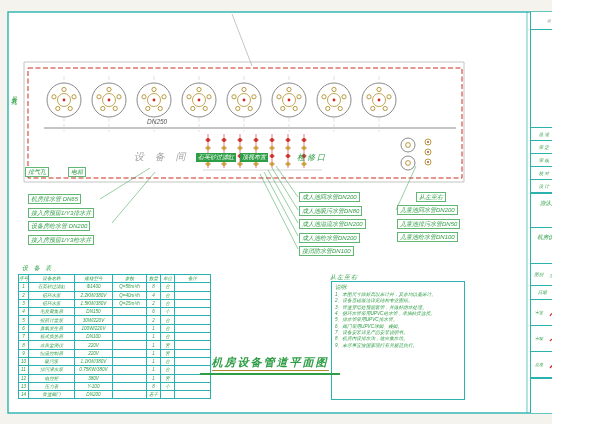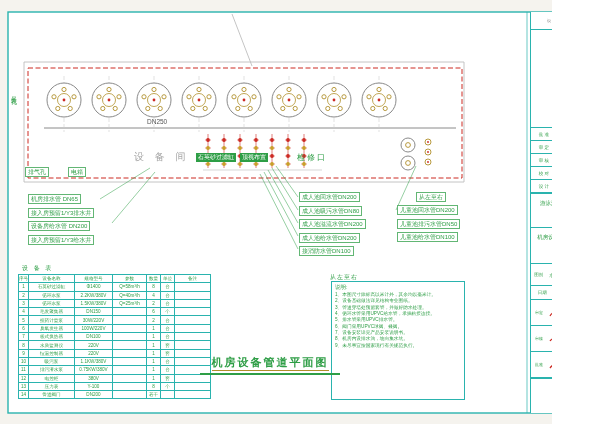--- a/index.html
+++ b/index.html
@@ -1,17 +1,17 @@
 <!DOCTYPE html>
 <html><head>
 <meta charset="utf-8">
 <style>
   html,body{margin:0;padding:0;}
   body{font-family:"Liberation Sans", sans-serif;}
-  .page{position:relative;width:552px;height:424px;background:#f5f3ee;overflow:hidden;}
+  .page{position:relative;width:552px;height:424px;background:#f5f3ee;overflow:hidden;font-style:italic;}
   .paper{position:absolute;left:8px;top:12px;width:585px;height:401px;background:#ffffff;}
   .plan-svg{position:absolute;left:0;top:0;}
 
   
   .frame{fill:none;stroke:#2ab3ae;stroke-width:1.4;}
   .tealline{stroke:#2ab3ae;stroke-width:0.7;}
   .wall{stroke:#bdbdbd;stroke-width:0.9;}
   .reddash{fill:none;stroke:#cc2a23;stroke-width:1;stroke-dasharray:5 2.5;}
   .pipe{stroke:#8a8a8a;stroke-width:1;}
   .pipelight{stroke:#c4c4c4;stroke-width:0.7;}

